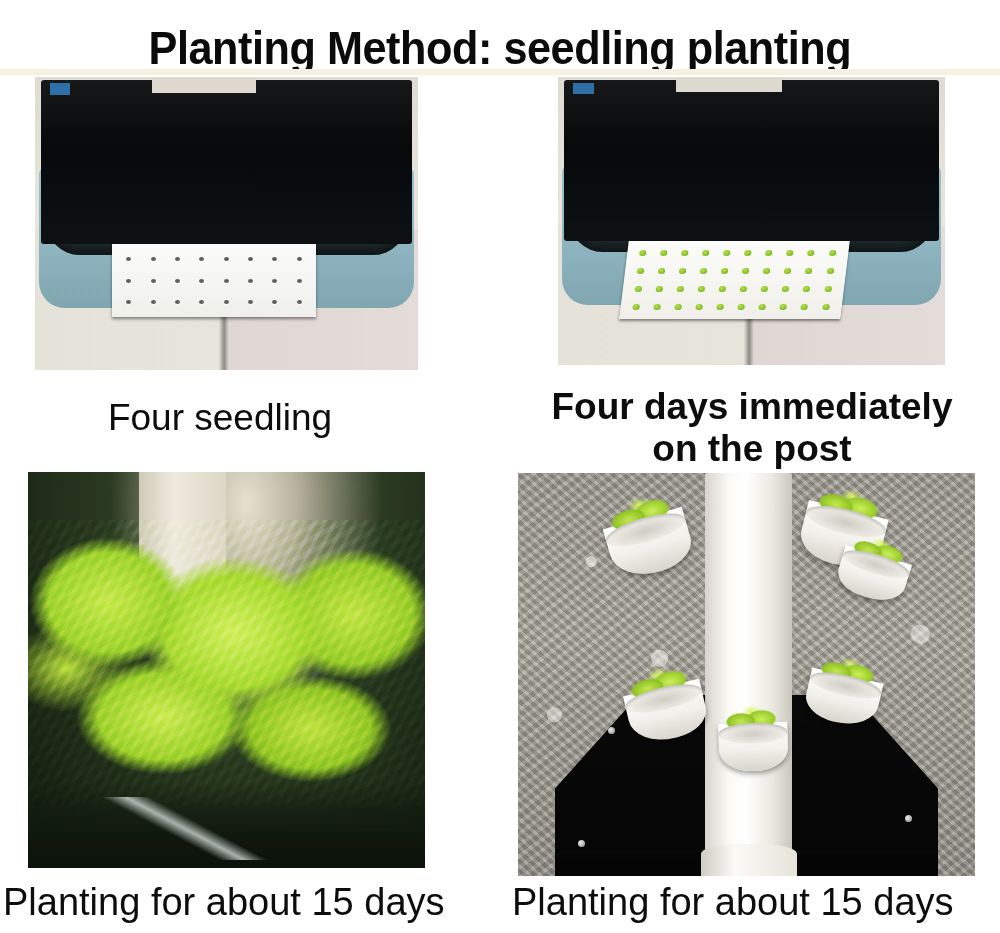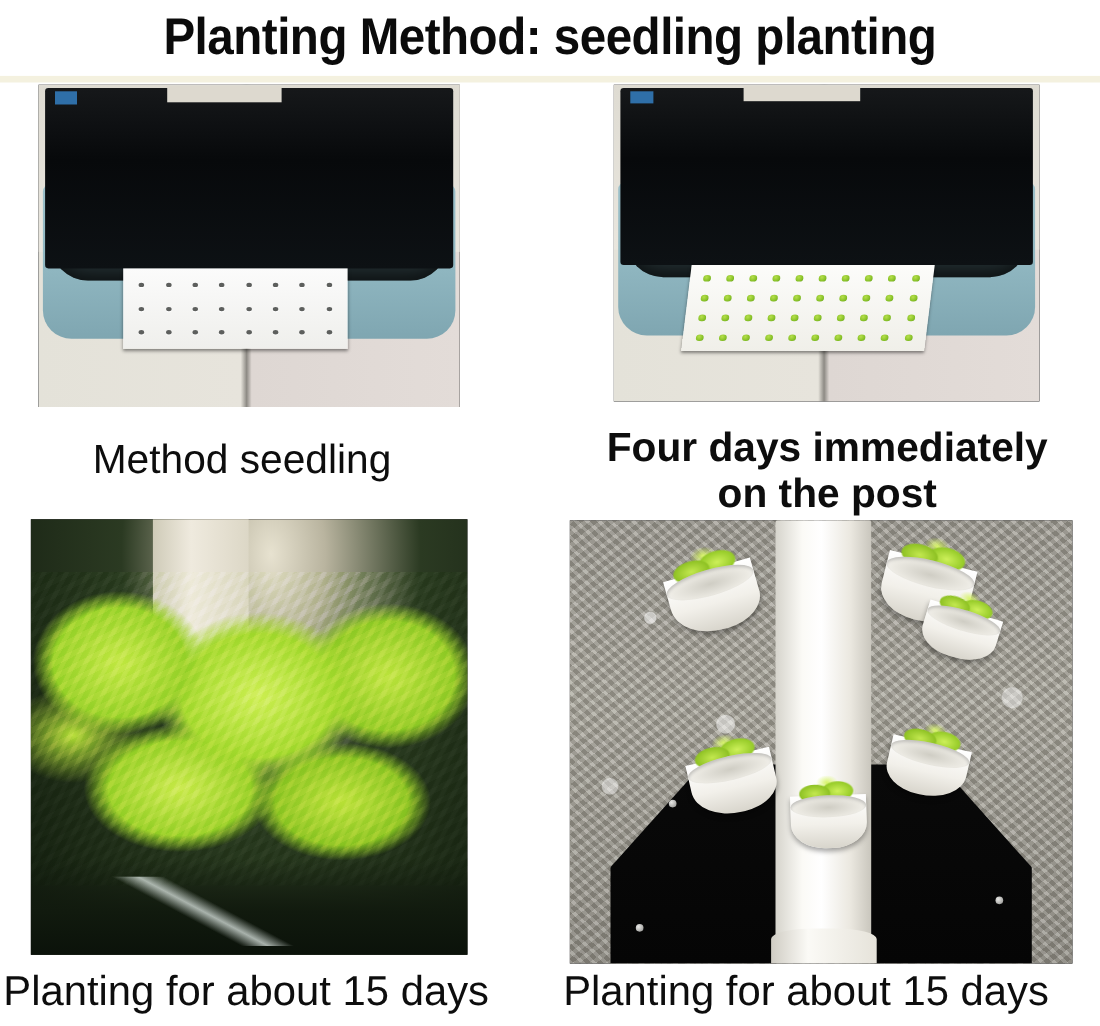--- a/index.html
+++ b/index.html
@@ -12,21 +12,21 @@
     height: 933px;
     position: relative;
     overflow: hidden;
     font-family: "Liberation Sans", sans-serif;
     -webkit-font-smoothing: antialiased;
   }
 
   
   .title-bar {
     position: absolute;
-    left: 0; top: 0;
+    left: 0; top: 15px;
     width: 1000px;
     height: 66px;
     display: flex;
     align-items: center;
     justify-content: center;
   }
   .title-text {
     font-family: "Liberation Sans Narrow", "Liberation Sans", sans-serif;
     font-weight: bold;
     font-size: 47px;
@@ -338,21 +338,21 @@
       <span class="sprout"></span>
       <span class="sprout"></span>
       <span class="sprout"></span>
       <span class="sprout"></span>
       <span class="sprout"></span>
       <span class="sprout"></span>
     </div>
   </div>
 </div>
 
-<div class="caption" id="caption-basin-seedling">Method seedling</div>
+<div class="caption" id="caption-basin-seedling">Four seedling</div>
 
 <div class="caption" id="caption-four-days">Four days immediately
 on the post</div>
 
 <div class="photo" id="photo-lettuce-closeup">
   <div class="photo-inner">
     <div class="p3-bg"></div>
     <div class="p3-pipe"></div>
     <div class="p3-lettuce"></div>
     <div class="p3-leafedge"></div>

